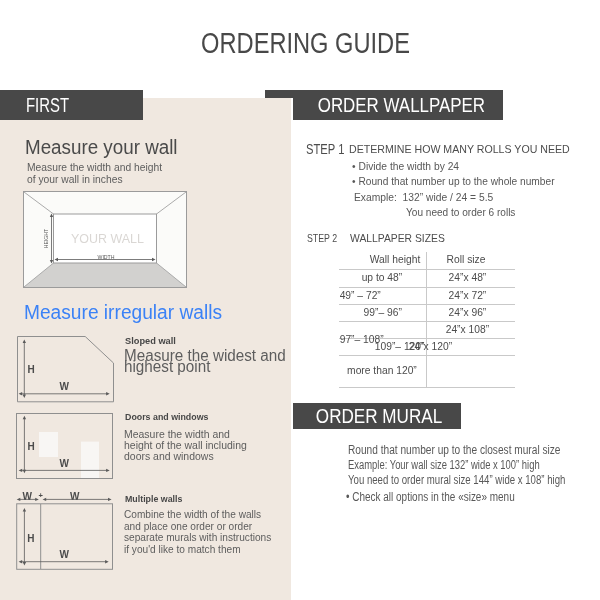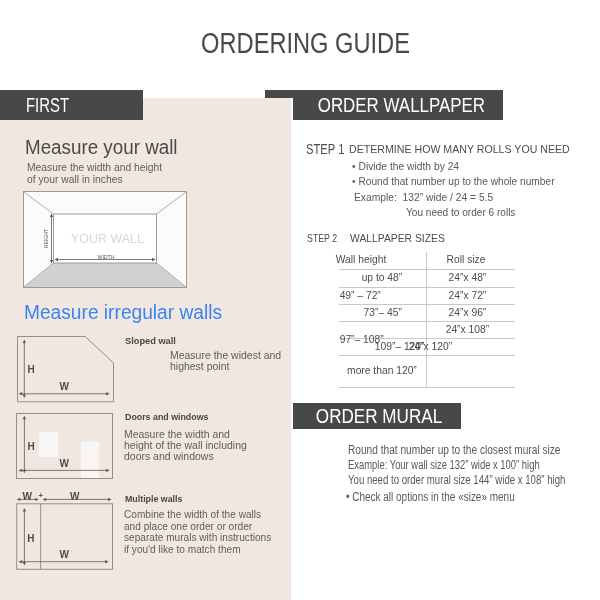--- a/index.html
+++ b/index.html
@@ -91,21 +91,21 @@
   <polygon points="3.6,59.8 7.2,58.1 7.2,61.5" fill="#5a5a5a"></polygon>
   <polygon points="94.7,59.8 91.1,58.1 91.1,61.5" fill="#5a5a5a"></polygon>
 
   <text x="44.5" y="55.6" font-size="10" font-weight="bold" fill="#4c4c4c">W</text>
 </svg>
 
 <div class="abs" style="left:125.4px;top:336.3px;z-index:3;font-size:9.5px;line-height:9.5px;font-weight:bold;color:#474747;">
   <span class="sx" style="transform:scaleX(0.974);">Sloped wall</span>
 </div>
 
-<div class="abs" style="left:124px;top:349.6px;z-index:3;font-size:11px;line-height:11.5px;color:#5d5d5d;margin-left:46px;">
+<div class="abs" style="left:124px;top:349.6px;z-index:3;font-size:16px;line-height:11.5px;color:#5d5d5d;">
   <span class="sx" style="transform:scaleX(0.952);">Measure the widest and<br>highest point</span>
 </div>
 
 <svg class="abs" style="left:14px;top:411px;z-index:3;" width="102" height="70" viewBox="0 0 102 70">
 
   <rect x="2.5" y="2.5" width="96" height="65" fill="none" stroke="#8f8f8f" stroke-width="1"></rect>
 
   <rect x="25" y="21" width="19" height="25" fill="#f8f6f4"></rect>
 
   <rect x="67" y="30.6" width="18" height="36.4" fill="#f8f6f4"></rect>
@@ -208,30 +208,30 @@
   <div class="abs" style="left:86.7px;top:0.8px;width:1px;height:135.4px;background:#c9c9c9;"></div>
 
   <div class="abs" style="left:0;top:18.3px;width:176px;height:1px;background:#c9c9c9;"></div>
   <div class="abs" style="left:0;top:35.7px;width:176px;height:1px;background:#c9c9c9;"></div>
   <div class="abs" style="left:0;top:53px;width:176px;height:1px;background:#c9c9c9;"></div>
   <div class="abs" style="left:0;top:69.8px;width:176px;height:1px;background:#c9c9c9;"></div>
   <div class="abs" style="left:0;top:87.1px;width:176px;height:1px;background:#c9c9c9;"></div>
   <div class="abs" style="left:0;top:104.3px;width:176px;height:1px;background:#c9c9c9;"></div>
   <div class="abs" style="left:0;top:136.2px;width:176px;height:1px;background:#c9c9c9;"></div>
 
-  <div class="abs" style="left:-4.5px;top:2.8px;width:86px;text-align:left;"><span class="ctr" style="transform:scaleX(0.97);">Wall height</span></div>
+  <div class="abs" style="left:-4.5px;top:2.8px;width:86px;text-align:right;"><span class="ctr" style="transform:scaleX(0.97);">Wall height</span></div>
   <div class="abs" style="left:83.5px;top:2.8px;width:86px;text-align:center;"><span class="ctr" style="transform:scaleX(0.97);">Roll size</span></div>
 
   <div class="abs" style="left:0;top:21px;width:86px;text-align:center;"><span class="ctr" style="transform:scaleX(0.97);">up to 48”</span></div>
   <div class="abs" style="left:85px;top:21px;width:86px;text-align:center;"><span class="ctr" style="transform:scaleX(0.97);">24”x 48”</span></div>
 
   <div class="abs" style="left:0;top:38.5px;width:86px;text-align:left;"><span class="ctr" style="transform:scaleX(0.97);">49” – 72”</span></div>
   <div class="abs" style="left:85px;top:38.5px;width:86px;text-align:center;"><span class="ctr" style="transform:scaleX(0.97);">24”x 72”</span></div>
 
-  <div class="abs" style="left:0;top:55.5px;width:86px;text-align:center;"><span class="ctr" style="transform:scaleX(0.97);">73”– 45”</span></div>
+  <div class="abs" style="left:0;top:55.5px;width:86px;text-align:center;"><span class="ctr" style="transform:scaleX(0.97);">99”– 96”</span></div>
   <div class="abs" style="left:85px;top:55.5px;width:86px;text-align:center;"><span class="ctr" style="transform:scaleX(0.97);">24”x 96”</span></div>
 
   <div class="abs" style="left:0;top:83px;width:86px;"><span class="ctr" style="transform:scaleX(0.97);">97”– 108”</span></div>
   <div class="abs" style="left:85px;top:72.8px;width:86px;text-align:center;"><span class="ctr" style="transform:scaleX(0.97);">24”x 108”</span></div>
 
   <div class="abs" style="left:0;top:90px;width:86px;text-align:right;"><span class="ctr" style="transform:scaleX(0.97);">109”– 120”</span></div>
   <div class="abs" style="left:69px;top:90px;width:86px;text-align:left;"><span class="ctr" style="transform:scaleX(0.97);">24”x 120”</span></div>
 
   <div class="abs" style="left:0;top:113.5px;width:86px;text-align:center;"><span class="ctr" style="transform:scaleX(0.97);">more than 120”</span></div>
 </div>

